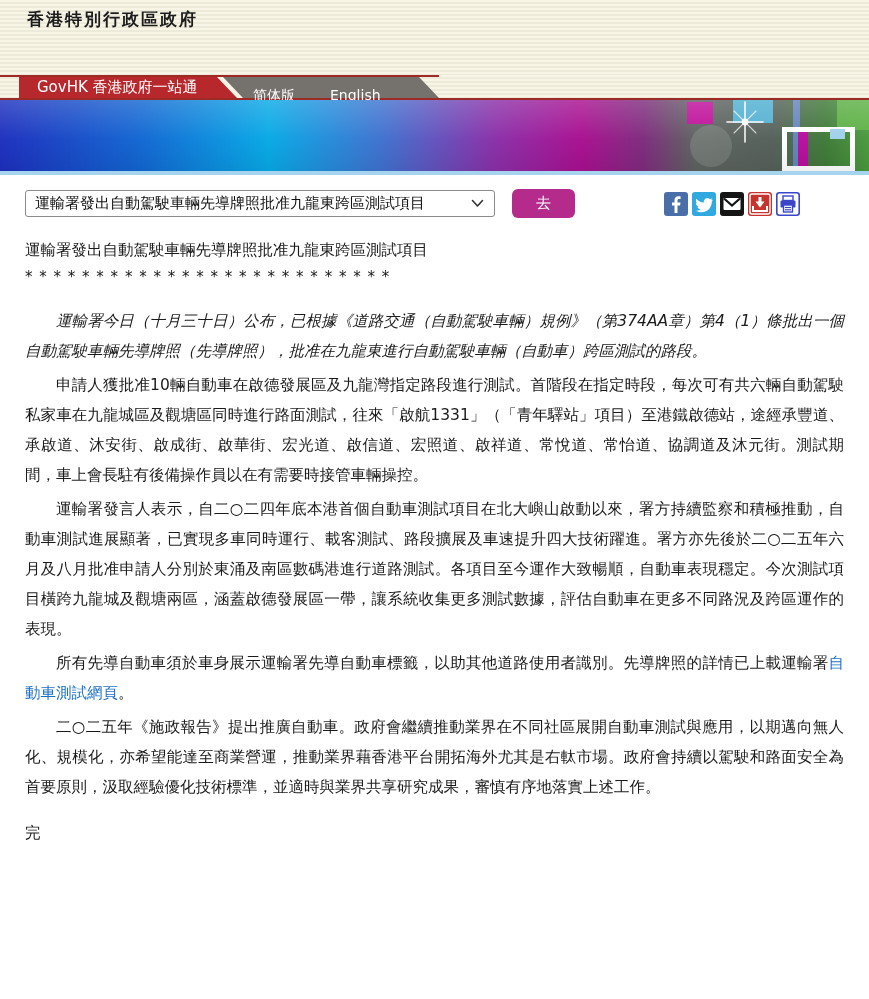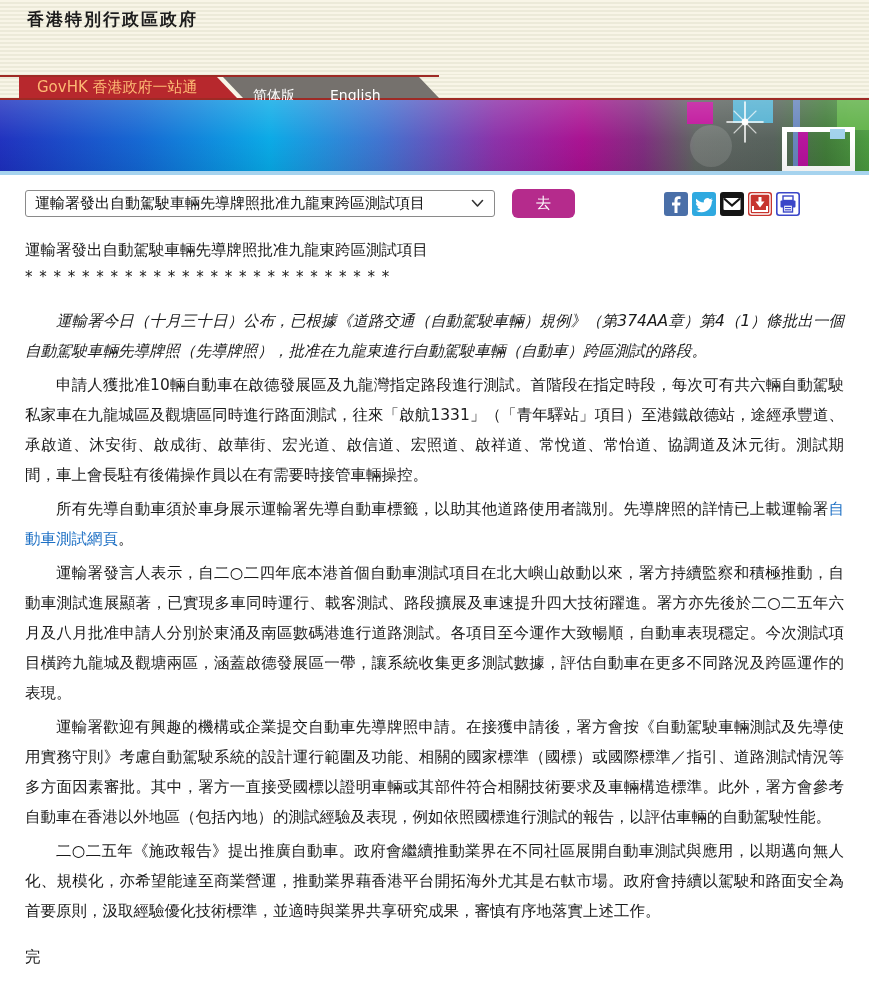--- a/index.html
+++ b/index.html
@@ -25,21 +25,21 @@
     position:absolute; left:19px; top:2px; width:420px; height:21px; background:#75716d;
     clip-path:polygon(0 0, calc(100% - 20px) 0, 100% 100%, 0 100%);
   }
   .tab-red-outline {
     position:absolute; left:19px; top:2px; width:224px; height:21px; background:#f8f5e7;
     clip-path:polygon(0 0, calc(100% - 20px) 0, 100% 100%, 0 100%);
   }
   .tab-red {
     position:absolute; left:19px; top:2px; width:218px; height:21px; background:#b7282d;
     clip-path:polygon(0 0, calc(100% - 20px) 0, 100% 100%, 0 100%);
-    color:#fdba74; font-size:15px; line-height:21px; padding-left:18px; cursor:pointer;
+    color:#ffffff; font-size:15px; line-height:21px; padding-left:18px; cursor:pointer;
   }
   .tab-link { position:absolute; top:2px; height:21px; line-height:21px; color:#fff; font-size:14px; cursor:pointer;margin-top:8px; }
   .tab-simplified { left:253px; }
   .tab-english { left:330px;text-align:right; }
   .redline { height:2px; background:#9e2a25; }
 
   
   .banner {
     height:71px; position:relative; overflow:hidden;
     background:linear-gradient(90deg,#1d2fbe 0%,#1266d2 16%,#07a9e6 31%,#3f71cf 44%,#8a2fa8 57%,#a90f90 67%,#7e2b7e 74%,#5d6360 80%,#55605a 89%,#3f7a37 95%,#4a9a3e 100%);
@@ -163,24 +163,23 @@
       </svg>
     </div>
   </div>
 
   <div class="article">
     <div class="article-title">運輸署發出自動駕駛車輛先導牌照批准九龍東跨區測試項目</div>
     <div class="star-divider">* * * * * * * * * * * * * * * * * * * * * * * * * *</div>
 
     <p class="body-text first">運輸署今日（十月三十日）公布，已根據《道路交通（自動駕駛車輛）規例》（第374AA章）第4（1）條批出一個自動駕駛車輛先導牌照（先導牌照），批准在九龍東進行自動駕駛車輛（自動車）跨區測試的路段。</p>
     <p class="body-text">申請人獲批准10輛自動車在啟德發展區及九龍灣指定路段進行測試。首階段在指定時段，每次可有共六輛自動駕駛私家車在九龍城區及觀塘區同時進行路面測試，往來「啟航1331」（「青年驛站」項目）至港鐵啟德站，途經承豐道、承啟道、沐安街、啟成街、啟華街、宏光道、啟信道、宏照道、啟祥道、常悅道、常怡道、協調道及沐元街。測試期間，車上會長駐有後備操作員以在有需要時接管車輛操控。</p>
+    <p class="body-text">運輸署發言人表示，自二○二四年底本港首個自動車測試項目在北大嶼山啟動以來，署方持續監察和積極推動，自動車測試進展顯著，已實現多車同時運行、載客測試、路段擴展及車速提升四大技術躍進。署方亦先後於二○二五年六月及八月批准申請人分別於東涌及南區數碼港進行道路測試。各項目至今運作大致暢順，自動車表現穩定。今次測試項目橫跨九龍城及觀塘兩區，涵蓋啟德發展區一帶，讓系統收集更多測試數據，評估自動車在更多不同路況及跨區運作的表現。</p>
+
     <p class="body-text"><span>所有先導自動車須於車身展示運輸署先導自動車標籤，以助其他道路使用者識別。先導牌照的詳情已上載運輸署</span><a class="weblink">自動車測試網頁</a><span>。</span></p>
 
-    <p class="body-text">運輸署發言人表示，自二○二四年底本港首個自動車測試項目在北大嶼山啟動以來，署方持續監察和積極推動，自動車測試進展顯著，已實現多車同時運行、載客測試、路段擴展及車速提升四大技術躍進。署方亦先後於二○二五年六月及八月批准申請人分別於東涌及南區數碼港進行道路測試。各項目至今運作大致暢順，自動車表現穩定。今次測試項目橫跨九龍城及觀塘兩區，涵蓋啟德發展區一帶，讓系統收集更多測試數據，評估自動車在更多不同路況及跨區運作的表現。</p>
-
-    <p class="body-text">運輸署歡迎有興趣的機構或企業提交自動車先導牌照申請。在接獲申請後，署方會按《自動駕駛車輛測試及先導使用實務守則》考慮自動駕駛系統的設計運行範圍及功能、相關的國家標準（國標）或國際標準／指引、道路測試情況等多方面因素審批。其中，署方一直接受國標以證明車輛或其部件符合相關技術要求及車輛構造標準。此外，署方會參考自動車在香港以外地區（包括內地）的測試經驗及表現，例如依照國標進行測試的報告，以評估車輛的自動駕駛性能。</p>
     <p class="body-text">二○二五年《施政報告》提出推廣自動車。政府會繼續推動業界在不同社區展開自動車測試與應用，以期邁向無人化、規模化，亦希望能達至商業營運，推動業界藉香港平台開拓海外尤其是右軚市場。政府會持續以駕駛和路面安全為首要原則，汲取經驗優化技術標準，並適時與業界共享研究成果，審慎有序地落實上述工作。</p>
 
     <div class="end-mark">完</div>
 
   </div>
 
 </div>
 
 </body></html>

